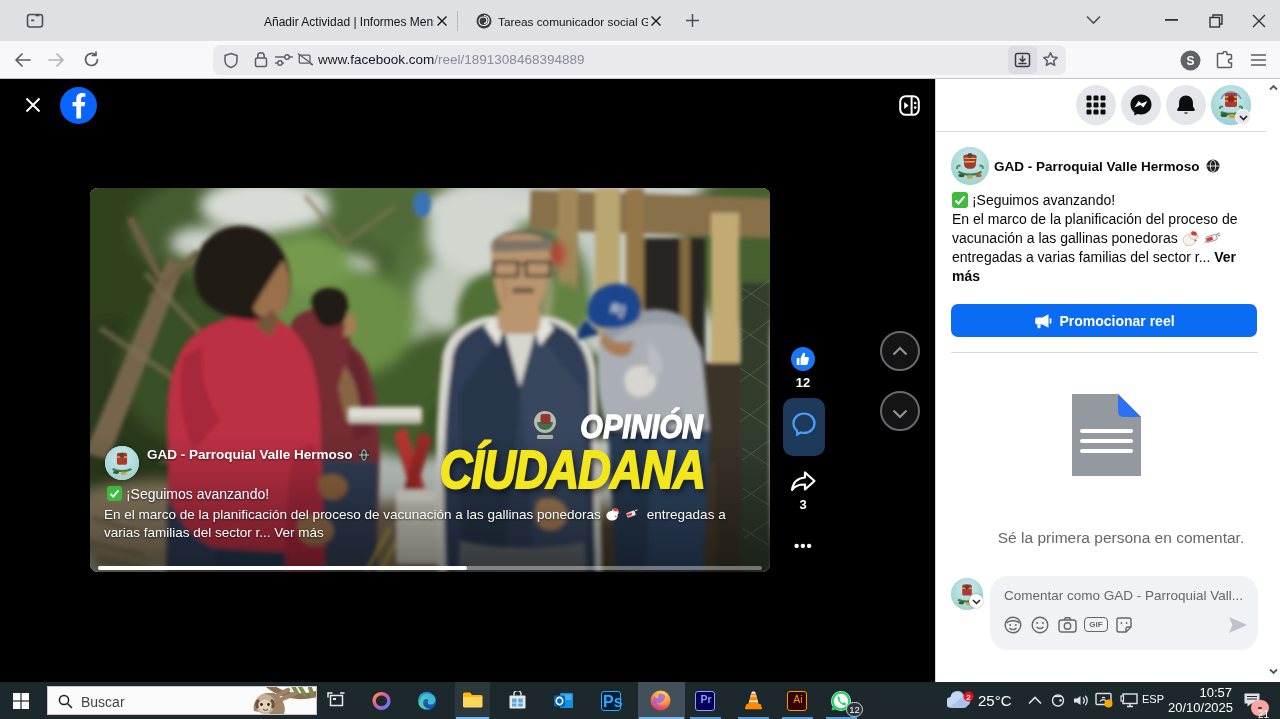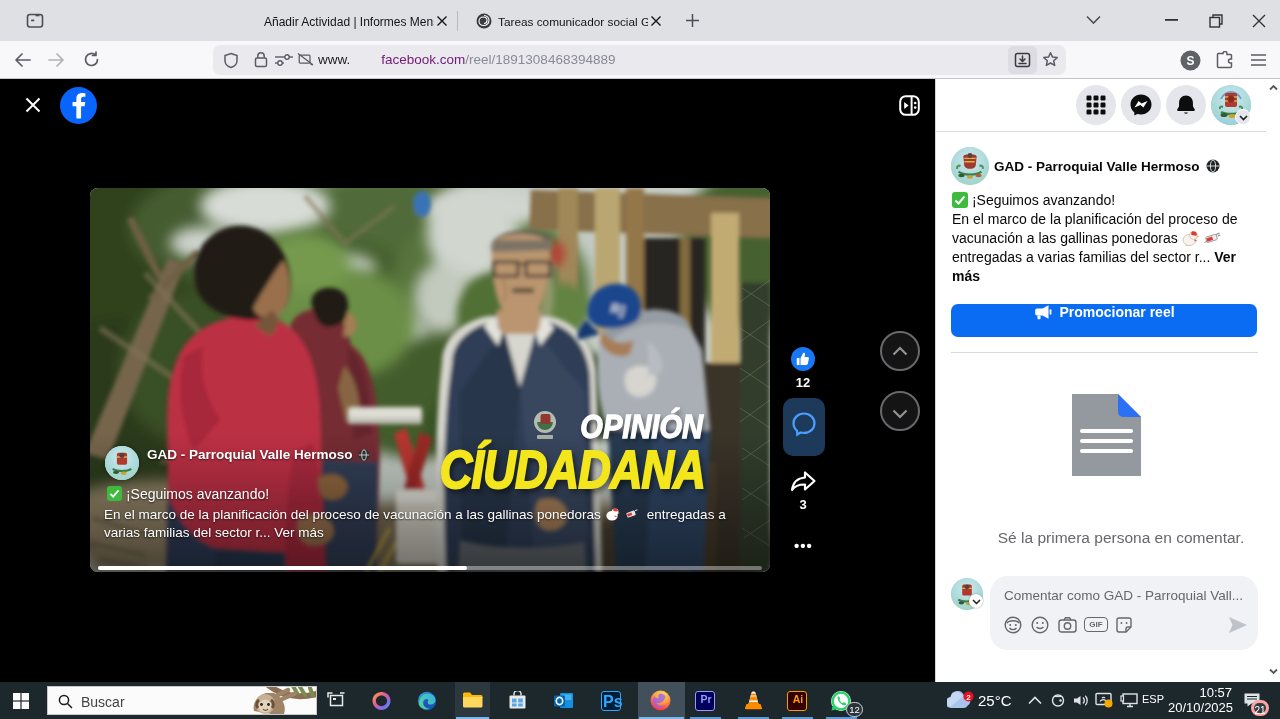--- a/index.html
+++ b/index.html
@@ -378,21 +378,21 @@
     <svg class="abs" style="left:274px;top:13px" width="20" height="12" viewBox="0 0 20 12">
       <line x1="1" y1="3" x2="19" y2="3" stroke="#5b5b66" stroke-width="1.4"></line>
         <circle cx="13" cy="3" r="2.2" fill="#f8f8fa" stroke="#5b5b66" stroke-width="1.4"></circle>
       <line x1="1" y1="9" x2="10" y2="9" stroke="#5b5b66" stroke-width="1.4"></line>
         <circle cx="6" cy="9" r="2.2" fill="#f8f8fa" stroke="#5b5b66" stroke-width="1.4"></circle>
     </svg>
     <svg class="abs" style="left:297px;top:11px" width="17" height="16" viewBox="0 0 19 16">
       <rect x="2.5" y="2.5" width="12" height="9" rx="1" fill="none" stroke="#5b5b66" stroke-width="1.4"></rect>
       <path d="M15 12.2l2.5 1.6M1 .8l16.8 12.6" stroke="#5b5b66" stroke-width="1.4"></path>
     </svg>
-    <div class="abs" style="left:318px;top:11px;font-size:13.5px;color:#1b1b21;">www.<span style="color:#701a75;margin-left:31px;">facebook.com</span><span style="color:#8a8a95;">/reel/1891308468394889</span></div>
+    <div class="abs" style="left:318px;top:11px;font-size:13.5px;color:#1b1b21;">www.<span style="color:#0f172a;">facebook.com</span><span style="color:#8a8a95;">/reel/1891308468394889</span></div>
 
     <div class="abs" style="left:1008px;top:5px;width:29px;height:28px;background:#dcdce2;border-radius:5px;"></div>
     <svg class="abs" style="left:1014px;top:11px" width="17" height="16" viewBox="0 0 17 16">
       <rect x="1.5" y="1.5" width="14" height="13" rx="2" fill="none" stroke="#3a3a40" stroke-width="1.5"></rect>
       <path d="M8.5 4v5M6 7l2.5 2.5L11 7M5 11.5h7" fill="none" stroke="#3a3a40" stroke-width="1.5" stroke-linecap="round" stroke-linejoin="round"></path>
     </svg>
     <svg class="abs" style="left:1042px;top:10px" width="17" height="17" viewBox="0 0 17 17">
         <path d="M8.5 1.8l2 4.3 4.7.5-3.5 3.2 1 4.6-4.2-2.4-4.2 2.4 1-4.6L1.8 6.6l4.7-.5z" fill="none" stroke="#5b5b66" stroke-width="1.5" stroke-linejoin="round"></path>
       </svg>
 
@@ -510,21 +510,21 @@
     <svg width="18" height="15" viewBox="0 0 18 15" style="vertical-align:-3px">
       <rect x="3" y="4.6" width="11" height="5.6" rx="1.2" transform="rotate(-18 8.5 7.5)" fill="#ececee" stroke="#8f8f98" stroke-width="0.8"></rect>
       <rect x="3.6" y="5.8" width="6" height="3.4" transform="rotate(-18 8.5 7.5)" fill="#df3a2f"></rect>
       <path d="M13.2 3.6l3.4-1.6M14.8 5l2.4-1" stroke="#8f8f98" stroke-width="1.2"></path>
       <path d="M1.5 11.5l2.5-1" stroke="#8f8f98" stroke-width="1"></path>
     </svg><br>
     entregadas a varias familias del sector r... <b>Ver</b><br>
     <b>más</b>
   </div>
 
-  <div class="abs" style="left:15px;top:225px;width:306px;height:33px;background:#0a6cf2;border-radius:7px;color:#fff;font-size:14px;font-weight:bold;display:flex;align-items:flex-start;justify-content:center;">
+  <div class="abs" style="left:15px;top:225px;width:306px;height:33px;background:#0a6cf2;border-radius:7px;color:#fff;font-size:14px;font-weight:bold;display:flex;align-items:center;justify-content:center;">
     <svg width="19" height="16" viewBox="0 0 19 16" style="margin-right:7px" fill="#fff">
       <path d="M15.5 1.2v13.6l-6-3.3H4a1.8 1.8 0 0 1-1.8-1.8V6.3A1.8 1.8 0 0 1 4 4.5h5.5z"></path>
       <rect x="4.5" y="11.6" width="3" height="3.6" rx="0.6"></rect>
       <rect x="16.6" y="5.3" width="1.8" height="5.4" rx="0.9"></rect>
     </svg>
     Promocionar reel
   </div>
   <div class="abs" style="left:15px;top:273px;width:307px;height:1px;background:#d8dade;"></div>
 
   <svg class="abs" style="left:136px;top:315px" width="69" height="82" viewBox="0 0 69 82">
@@ -709,21 +709,21 @@
 
   <svg class="abs" style="left:743px;top:8px" width="21" height="21" viewBox="0 0 21 21">
     <path d="M10.5 1.5c1.2 0 2 .6 2.2 1.5l2.8 11H5.5l2.8-11c.2-.9 1-1.5 2.2-1.5z" fill="#fff"></path>
     <path d="M7.6 6.5h5.8l1 4H6.6zM6 12h9l.9 3.5H5.1z" fill="#ff8a00"></path>
     <path d="M3.5 14h14l1.5 4a1 1 0 0 1-1 1.3H3a1 1 0 0 1-1-1.3z" fill="#ff8a00"></path>
     <path d="M8.2 3.5h4.6l.5 2H7.7z" fill="#ff8a00"></path>
   </svg>
   <div class="abs" style="left:738px;top:35px;width:31px;height:2px;background:#5b9bd5;"></div>
 
   <div class="abs" style="left:787px;top:9px;width:20px;height:20px;background:#330000;border-radius:3px;border:1.5px solid #ff9a00;"></div>
-  <div class="abs" style="left:789px;top:11px;width:18px;height:16px;color:#ff9a00;font-size:10.5px;font-weight:bold;text-align:center;">Ai</div>
+  <div class="abs" style="left:789px;top:11px;width:18px;height:16px;color:#ff9a00;font-size:10.5px;font-weight:normal;text-align:center;">Ai</div>
   <div class="abs" style="left:782px;top:35px;width:31px;height:2px;background:#5b9bd5;"></div>
 
   <svg class="abs" style="left:830px;top:8px" width="22" height="22" viewBox="0 0 22 22">
     <circle cx="11" cy="11" r="10" fill="#fff"></circle>
     <path d="M11 1.5A9.5 9.5 0 0 0 2.8 15.8L1.5 20.5l4.8-1.2A9.5 9.5 0 1 0 11 1.5z" fill="#25d366"></path>
     <circle cx="11" cy="11" r="7.2" fill="#fff"></circle>
     <path d="M7.8 6.8c.6-.6 1.2-.4 1.5.2l.7 1.3c.2.5-.1.9-.5 1.2-.3.3.7 1.8 1.4 2.4.7.6 1.6 1.2 2 1 .3-.3.8-.9 1.3-.6l1.5.9c.5.3.6 1 .1 1.5-2.4 2.4-9.1-3.4-8-8z" fill="#25d366"></path>
   </svg>
   <div class="abs" style="left:846px;top:20px;width:17px;height:15px;background:#2a343a;border:1px solid #cfd5d8;border-radius:8px;color:#fff;font-size:9.5px;text-align:center;line-height:14px;">12</div>
   <div class="abs" style="left:826px;top:35px;width:31px;height:2px;background:#5b9bd5;"></div>
@@ -758,14 +758,14 @@
     <path d="M7 13.5h6M10 10.5v3" stroke="#dfe3e5" stroke-width="1.4"></path>
     <rect x="1" y="3" width="2.5" height="5" fill="#1d282c" stroke="#dfe3e5" stroke-width="1.2"></rect>
   </svg>
   <div class="abs" style="left:1142px;top:11px;color:#fff;font-size:11px;">ESP</div>
   <div class="abs" style="left:1168px;top:3px;width:64px;color:#fff;font-size:13px;text-align:right;line-height:15px;">10:57<br>20/10/2025</div>
 
   <svg class="abs" style="left:1243px;top:10px" width="18" height="16" viewBox="0 0 18 16">
     <path d="M1.5 1.5h15v10h-8l-4 3v-3h-3z" fill="#dfe3e5"></path>
     <path d="M4 4.5h10M4 7h10" stroke="#1d282c" stroke-width="1.2"></path>
   </svg>
-  <div class="abs" style="left:1251px;top:18px;width:18px;height:16px;background:#323c42;border:3px solid #fca5a5;border-radius:9px;color:#fff;font-size:10px;text-align:center;line-height:15px;">21</div>
+  <div class="abs" style="left:1251px;top:18px;width:18px;height:16px;background:#323c42;border:7px solid #fca5a5;border-radius:9px;color:#fff;font-size:10px;text-align:center;line-height:15px;">21</div>
 </div>
 
 </body></html>

